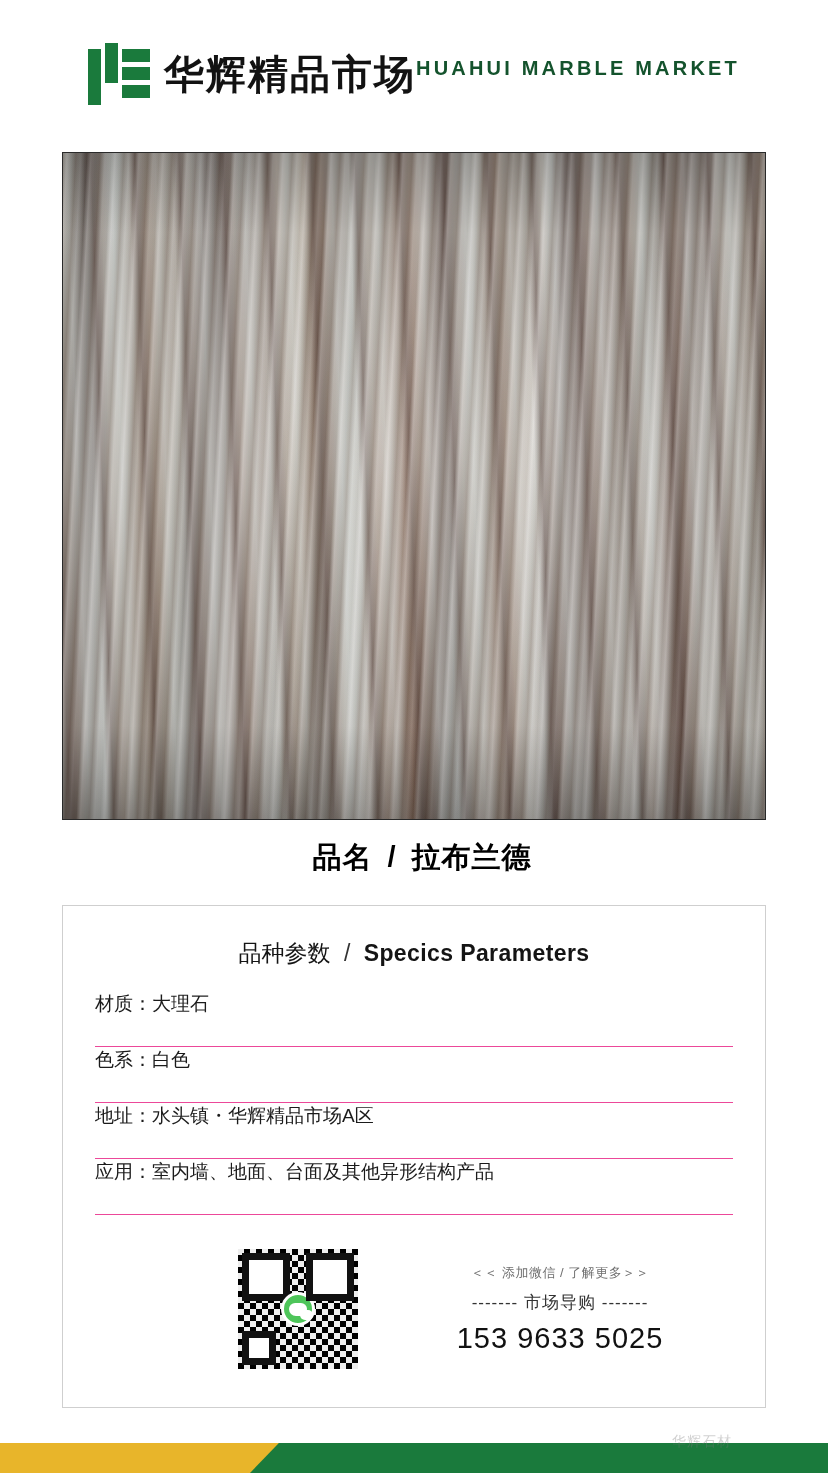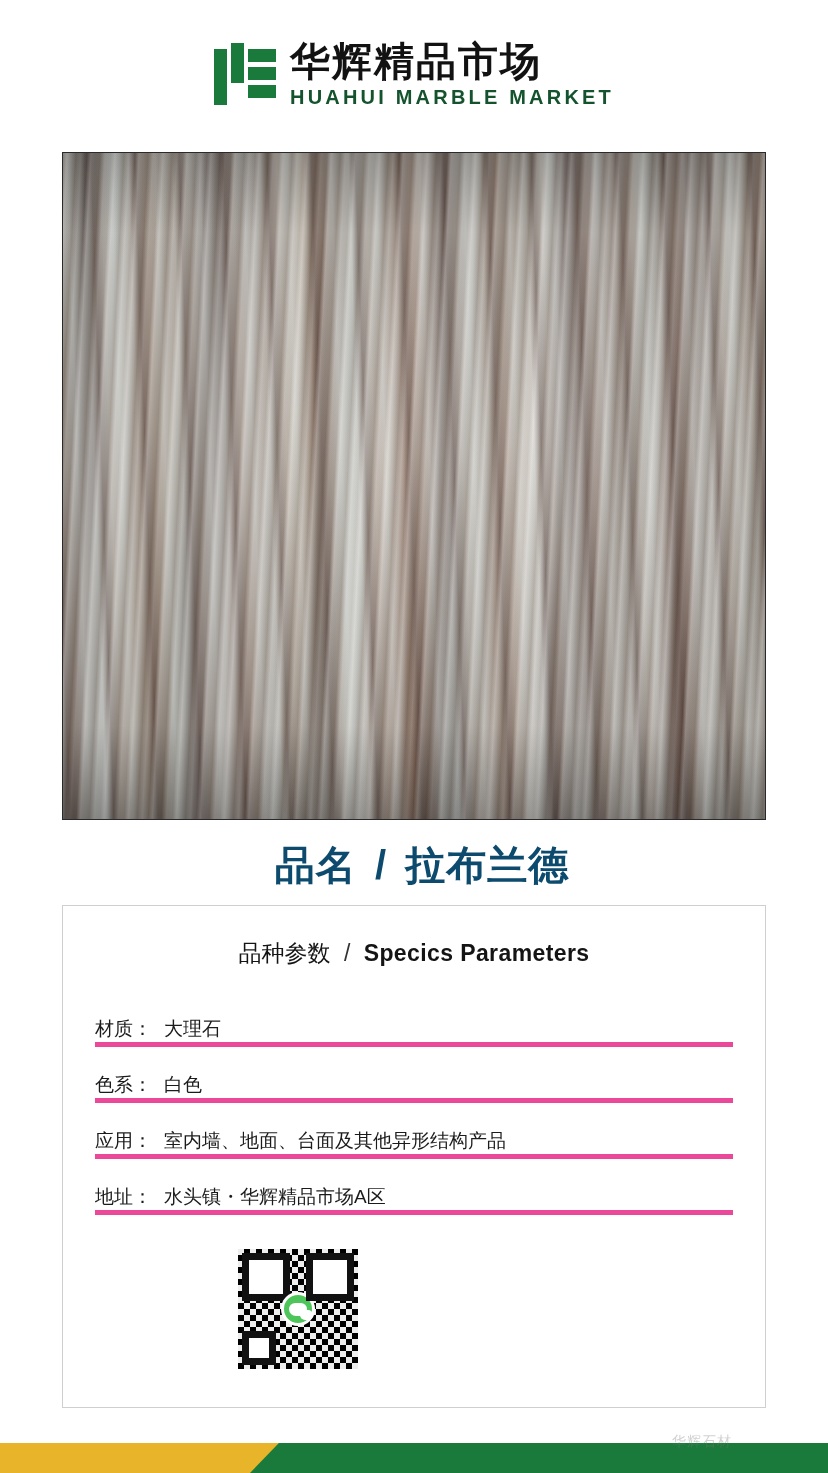--- a/index.html
+++ b/index.html
@@ -36,21 +36,21 @@
   .logo-mark .bar {
     position: absolute;
     background: #1a7a3c;
   }
   .logo-mark .b1 { left: 0;    top: 6px;  width: 13px; height: 56px; }
   .logo-mark .b2 { left: 17px; top: 0;    width: 13px; height: 40px; }
   .logo-mark .b3 { left: 34px; top: 6px;  width: 28px; height: 13px; }
   .logo-mark .b4 { left: 34px; top: 24px; width: 28px; height: 13px; }
   .logo-mark .b5 { left: 34px; top: 42px; width: 28px; height: 13px; }
 
-  .logo-text { display: flex; flex-direction: column; justify-content: center; }
+  .logo-text { display: flex; flex-direction: row; justify-content: center; }
   .logo-cn {
     font-size: 40px;
     font-weight: bold;
     color: #121212;
     letter-spacing: 2px;
     line-height: 1.05;
   }
   .logo-en {
     margin-top: 4px;
     font-size: 20px;
@@ -116,23 +116,23 @@
       radial-gradient(120% 80% at 50% 45%, rgba(255,255,255,0.10), rgba(0,0,0,0.10) 70%, rgba(0,0,0,0.26) 100%),
       linear-gradient(180deg, rgba(0,0,0,0.18), rgba(0,0,0,0) 12%, rgba(0,0,0,0) 86%, rgba(0,0,0,0.22));
   }
 
   
   .product-name {
     position: absolute;
     left: 16px; right: 0;
     top: 838px;
     text-align: center;
-    font-size: 40px;
+    font-size: 29px;
     font-weight: bold;
-    color: #0c4a6e;
+    color: #000000;
     letter-spacing: 1px;
   }
   .product-name .slash { font-weight: bold; margin: 0 6px; }
 
   
   .card {
     position: absolute;
     left: 62px;
     top: 905px;
     width: 704px;
@@ -147,31 +147,31 @@
     font-size: 23px;
     color: #141414;
   }
   .card-title .cn { font-weight: normal; }
   .card-title .sep { margin: 0 7px; color: #333; }
   .card-title .en { font-weight: bold; letter-spacing: .4px; }
 
   .rows { margin-top: 22px; }
   .row {
     display: flex;
-    align-items: flex-end;
-    border-bottom: 5px solid #ec4899;
+    align-items: flex-start;
+    border-bottom: 1px solid #ec4899;
     height: 56px;
     font-size: 19px;
     color: #1b1b1b;
   }
   .cell { display: flex; align-items: center; }
   .cell.half { width: 50%; }
   .cell.full { width: 100%; }
   .lbl { color: #1b1b1b; }
-  .val { color: #1b1b1b; margin-left: 12px; }
+  .val { color: #1b1b1b; }
 
   
   .contact {
     position: absolute;
     left: 32px; right: 32px;
     top: 340px;
     display: flex;
     align-items: center;
     gap: 26px;
     padding-left: 140px;
@@ -313,40 +313,45 @@
 
       <div class="row">
         <div class="cell half">
           <span class="lbl">色系：</span>
           <span class="val">白色</span>
         </div>
       </div>
 
       <div class="row">
         <div class="cell full">
+          <span class="lbl">地址：</span>
+          <span class="val">水头镇・华辉精品市场A区</span>
+        </div>
+      </div>
+
+      <div class="row">
+        <div class="cell full">
           <span class="lbl">应用：</span>
           <span class="val">室内墙、地面、台面及其他异形结构产品</span>
-        </div>
-      </div>
-
-      <div class="row">
-        <div class="cell full">
-          <span class="lbl">地址：</span>
-          <span class="val">水头镇・华辉精品市场A区</span>
         </div>
       </div>
     </div>
 
     <div class="contact">
       <div class="qr">
         <span class="corner-bl"></span>
         <span class="wechat">
             <span></span>
           </span>
       </div>
+      <div class="contact-text">
+        <div class="contact-line1">＜＜ 添加微信 / 了解更多＞＞</div>
+        <div class="contact-line2">------- 市场导购 -------</div>
+        <div class="contact-phone">153 9633 5025</div>
+      </div>
     </div>
   </div>
 
   <div class="footer">
     <div class="yellow"></div>
     <div class="green"></div>
     <div class="watermark">华辉石材</div>
   </div>
 
 </div>

